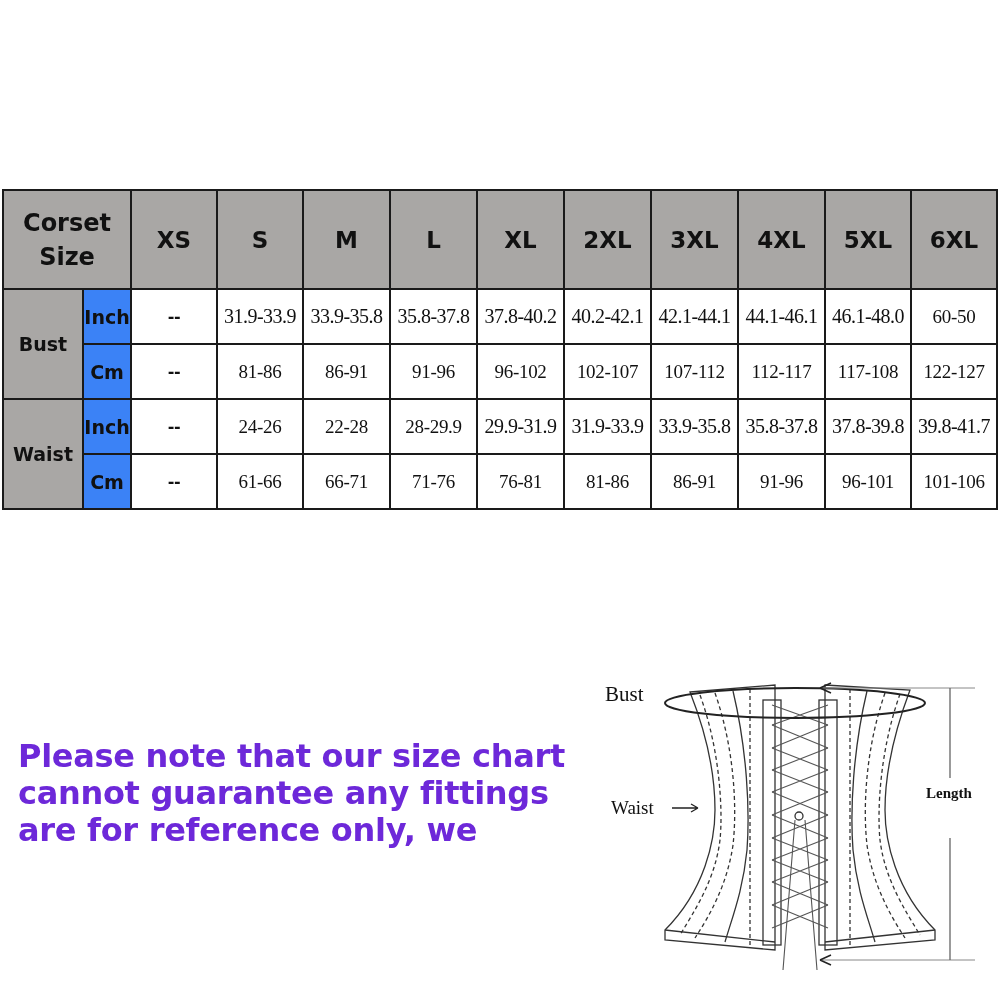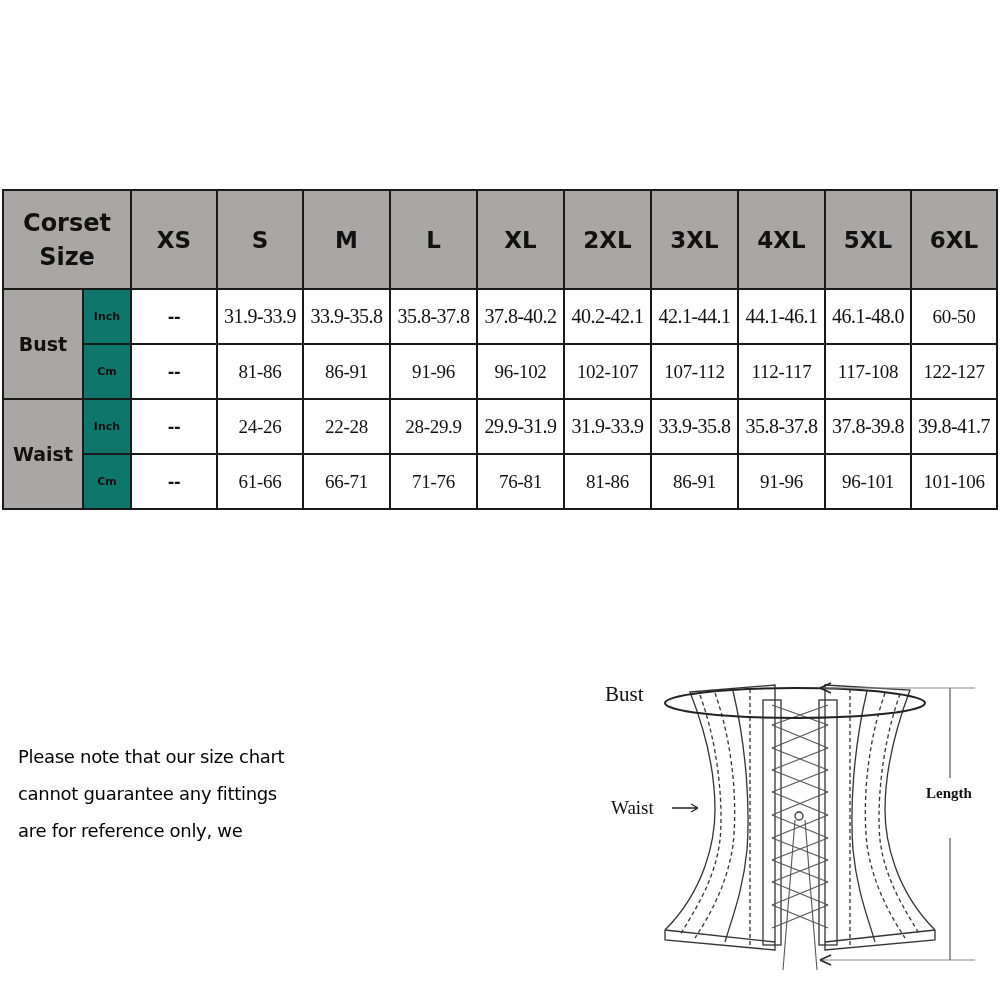--- a/index.html
+++ b/index.html
@@ -3,26 +3,26 @@
 <meta charset="utf-8">
 <style>
   html, body { margin:0; padding:0; }
   body { width:1000px; height:1000px; background:#ffffff; position:relative; overflow:hidden;
          font-family:"DejaVu Serif", serif; color:#111; }
   table.size-chart { position:absolute; left:2px; top:189px; border-collapse:collapse; table-layout:fixed; width:994px; }
   table.size-chart td, table.size-chart th { border:2px solid #1a1a1a; padding:0; text-align:center; vertical-align:middle; overflow:hidden; white-space:nowrap; }
   .hdr { background:#a9a7a5; font-family:"DejaVu Sans", sans-serif; font-weight:bold; font-size:23px; height:97px; }
   .corner { font-size:24px; line-height:34px;margin-top:44px; }
   .grp { background:#a9a7a5; font-family:"DejaVu Sans", sans-serif; font-weight:bold; font-size:19px; }
-  .unit { background:#0f766e; font-family:"DejaVu Sans", sans-serif; font-weight:bold; font-size:11px; }
+  .unit { background:#3b82f6; font-family:"DejaVu Sans", sans-serif; font-weight:bold; font-size:19px; }
   .val { background:#fff; font-family:"Liberation Serif", serif; font-size:19px; height:53px; letter-spacing:-0.3px; }
   .val.tight { font-size:20px; letter-spacing:-0.5px; }
   .dash { font-family:"DejaVu Sans", sans-serif; font-weight:bold; font-size:16px; }
-  .note { position:absolute; left:18px; top:738px; font-family:"DejaVu Sans", sans-serif; font-weight:normal;
-          font-size:18px; line-height:37px; letter-spacing:-0.3px; color:#000000; }
+  .note { position:absolute; left:18px; top:738px; font-family:"DejaVu Sans", sans-serif; font-weight:bold;
+          font-size:32px; line-height:37px; letter-spacing:-0.3px; color:#6d28d9; }
   .note div { white-space:nowrap; }
   .diagram { position:absolute; left:595px; top:660px; width:400px; height:335px; }
   .dlabel { position:absolute; font-family:"Liberation Serif", serif; font-size:21px; color:#111; }
 </style>
 </head>
 <body>
 
 <table class="size-chart">
   <colgroup>
     <col style="width:80px">

